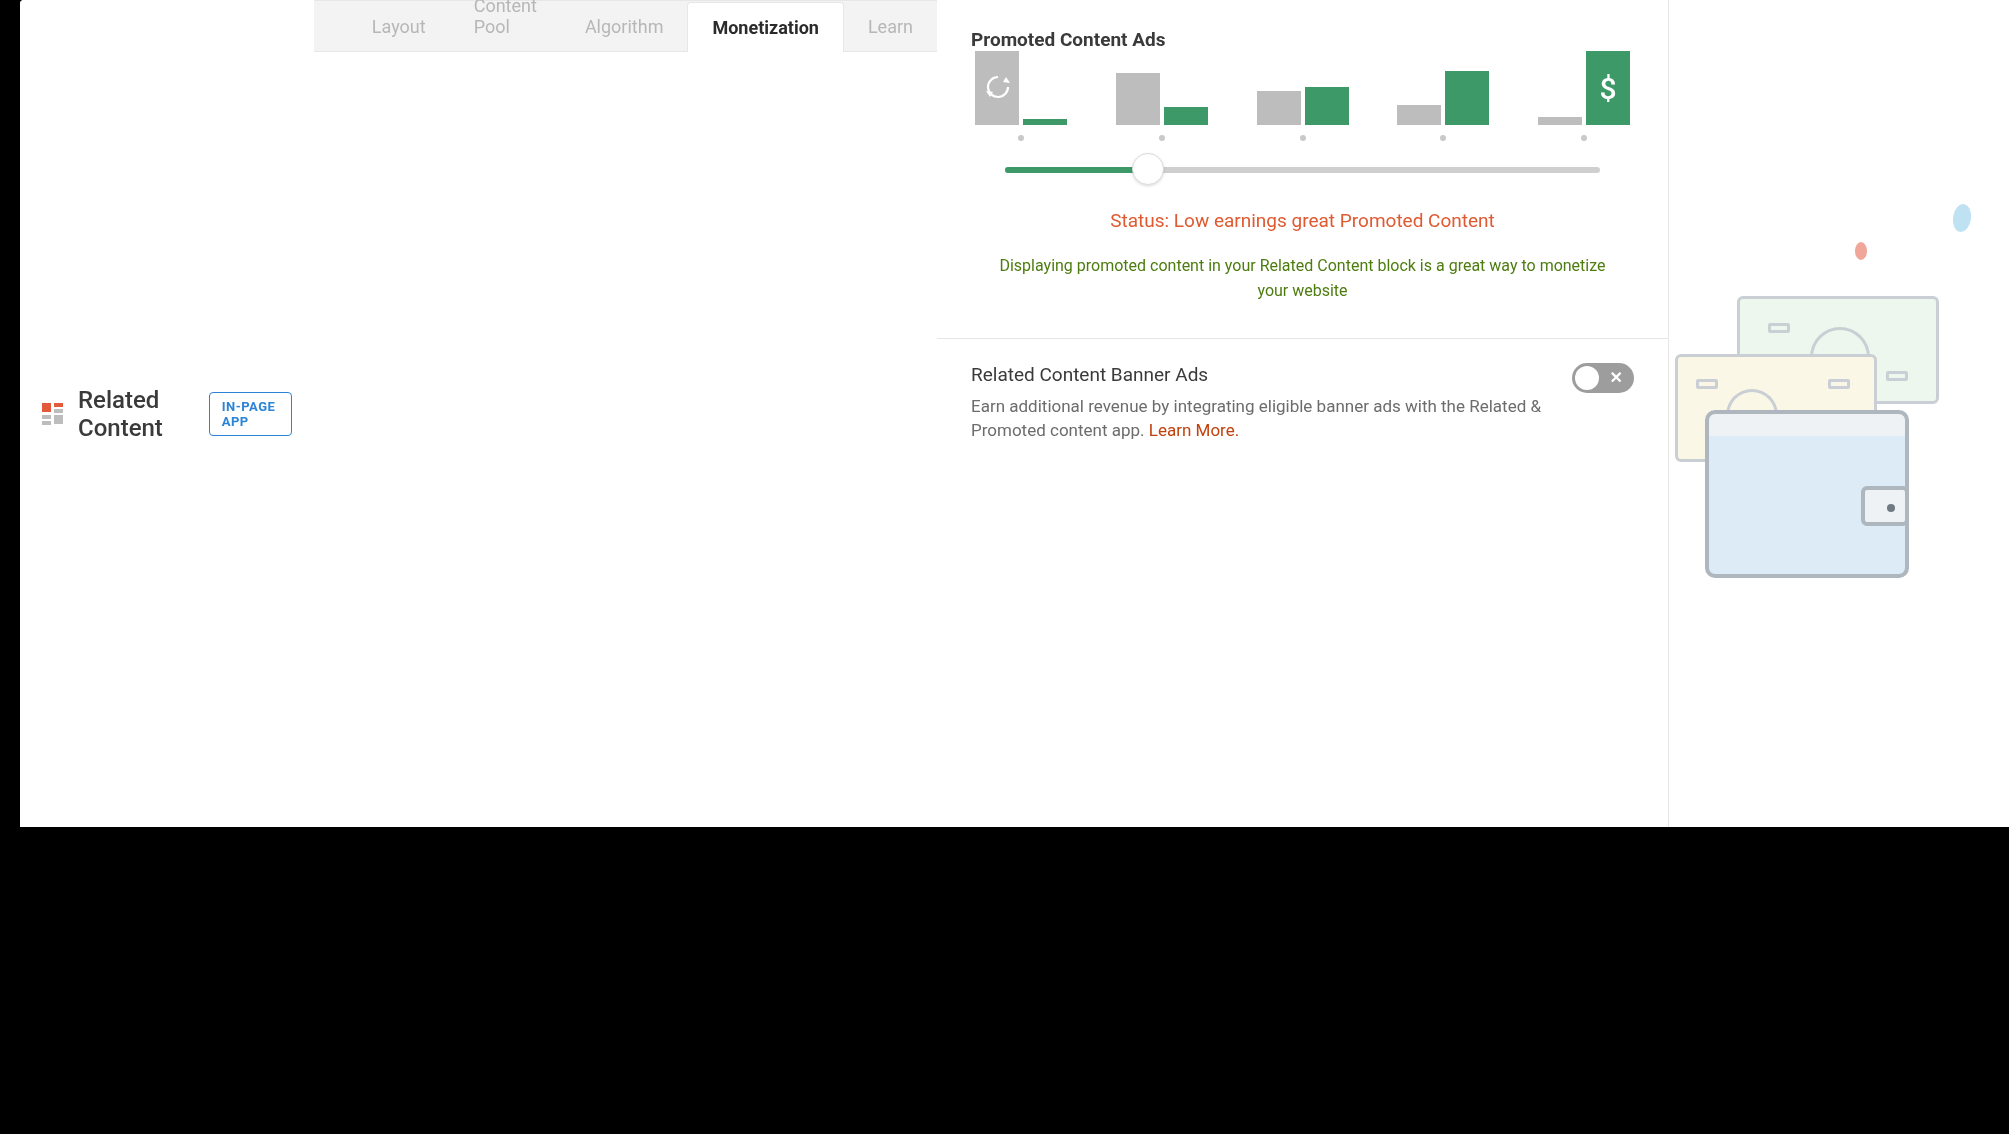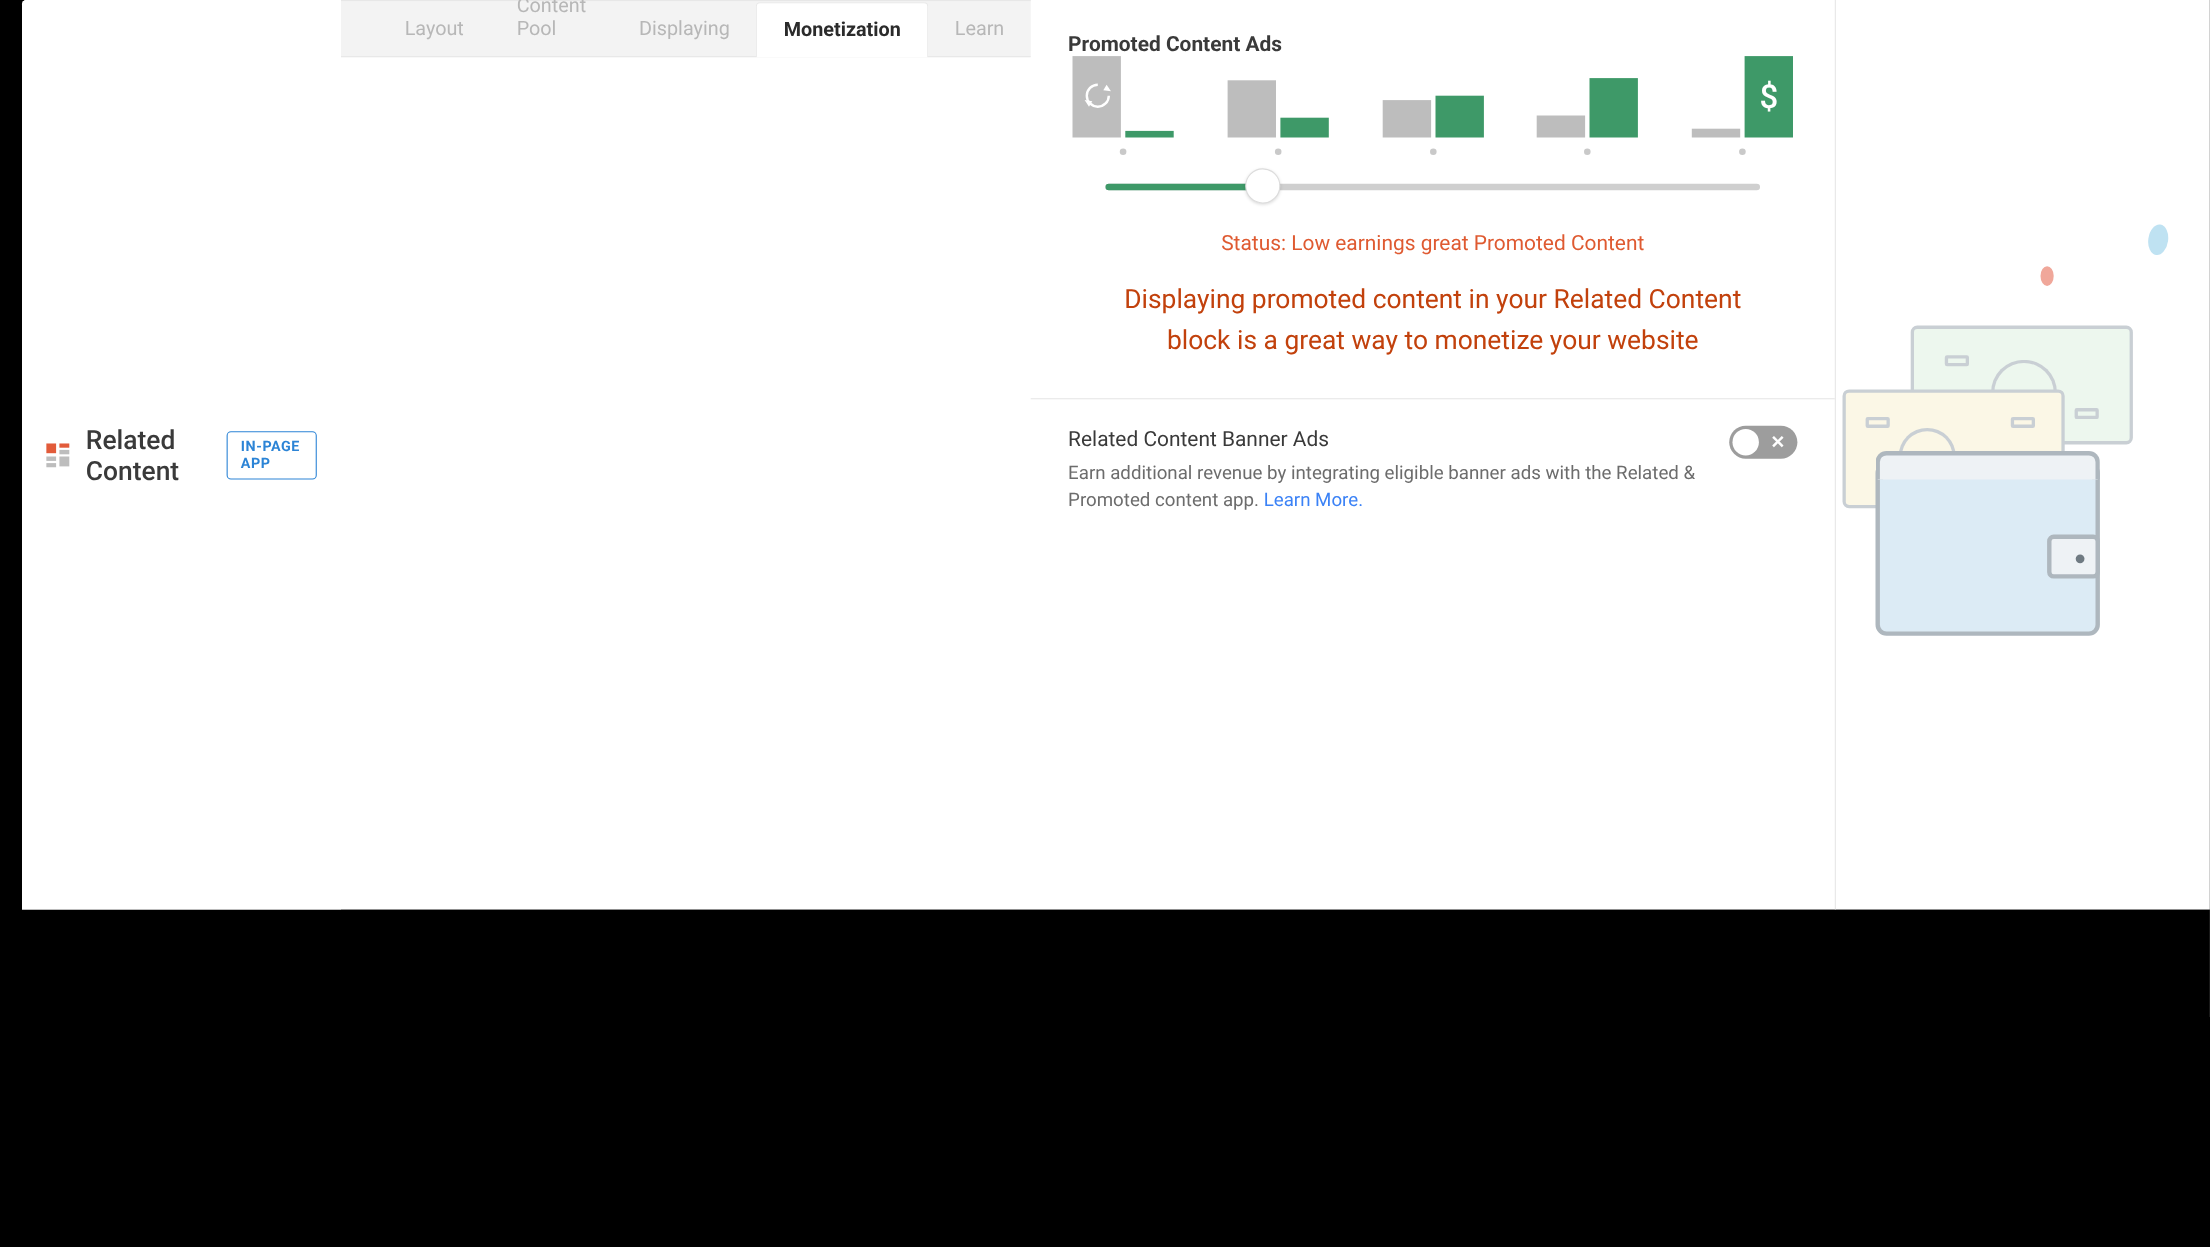--- a/index.html
+++ b/index.html
@@ -34,26 +34,26 @@
     .first-grey svg { position: absolute; left: 9px; top: 22px; }
     .dollar-box { width: 46px; height: 74px; background: #3e9968; color: #fff; font-size: 30px; font-weight: 500; display: flex; align-items: center; justify-content: center; }
     .dot { width: 6px; height: 6px; background: #c9c9c9; border-radius: 50%; margin: 10px auto 0; }
     
     .slider { position: relative; height: 30px; margin: 14px 34px 0 34px; }
     .track { position: absolute; top: 12px; left: 0; right: 0; height: 6px; background: #cfcfcf; border-radius: 3px; }
     .track-fill { position: absolute; top: 12px; left: 0; width: 24%; height: 6px; background: #3e9968; border-radius: 3px; }
     .thumb { position: absolute; top: -2px; left: calc(24% - 16px); width: 32px; height: 32px; background: #fff; border: 1px solid #dcdcdc; border-radius: 50%; box-shadow: 0 1px 3px rgba(0,0,0,.15); cursor: pointer; }
     
     .status { text-align: center; font-size: 19px; color: #df5a31; margin-top: 24px; }
-    .desc { text-align: center; font-size: 24px; color: #c2410c; margin-top: 22px; line-height: 1.55; padding: 0 20px; }
+    .desc { text-align: center; font-size: 16px; color: #4d7c0f; margin-top: 22px; line-height: 1.55; padding: 0 20px; }
     
     .banner-row { padding: 24px 34px; display: flex; justify-content: space-between; gap: 24px; }
     .banner-text h3 { font-size: 19px; font-weight: 400; color: #3a3a3a; margin-bottom: 8px; }
     .banner-text p { font-size: 17px; color: #6c6c6c; line-height: 1.45; }
-    .banner-text a { color: #3b82f6; text-decoration: none; }
+    .banner-text a { color: #c2410c; text-decoration: none; }
     
     .toggle { width: 62px; height: 30px; background: #9d9d9d; border-radius: 15px; position: relative; flex-shrink: 0; cursor: pointer; }
     .toggle .knob { width: 24px; height: 24px; background: #fff; border-radius: 50%; position: absolute; left: 3px; top: 3px; }
     .toggle .x { position: absolute; right: 11px; top: 5px; color: #fff; font-size: 16px; font-weight: 700; }
     
     .illus { position: relative; width: 340px; height: 420px; }
     .blob-blue { position: absolute; right: 38px; top: 0; width: 18px; height: 28px; background: #bfe2f2; border-radius: 50%; transform: rotate(8deg); }
     .blob-red { position: absolute; right: 142px; top: 38px; width: 12px; height: 18px; background: #f0a79a; border-radius: 50%; }
     .bill { position: absolute; border: 3px solid #c9cfd4; border-radius: 6px; }
     .bill-green { left: 68px; top: 92px; width: 202px; height: 108px; background: #edf7ee; }
@@ -88,21 +88,21 @@
         <rect x="12" y="12" width="9" height="9" fill="#bdbdbd"></rect>
       </svg>
     </span>
     <span class="title">Related Content</span>
     <span class="inpage-badge">IN-PAGE APP</span>
   </div>
 
   <div class="tabs">
     <div class="tab">Layout</div>
     <div class="tab">Content Pool</div>
-    <div class="tab">Displaying</div>
+    <div class="tab">Algorithm</div>
     <div class="tab active">Monetization</div>
     <div class="tab">Learn</div>
   </div>
 
   <div class="body">
     <div class="left-col">
 
       <div class="section">
         <h2>Promoted Content Ads</h2>
 

